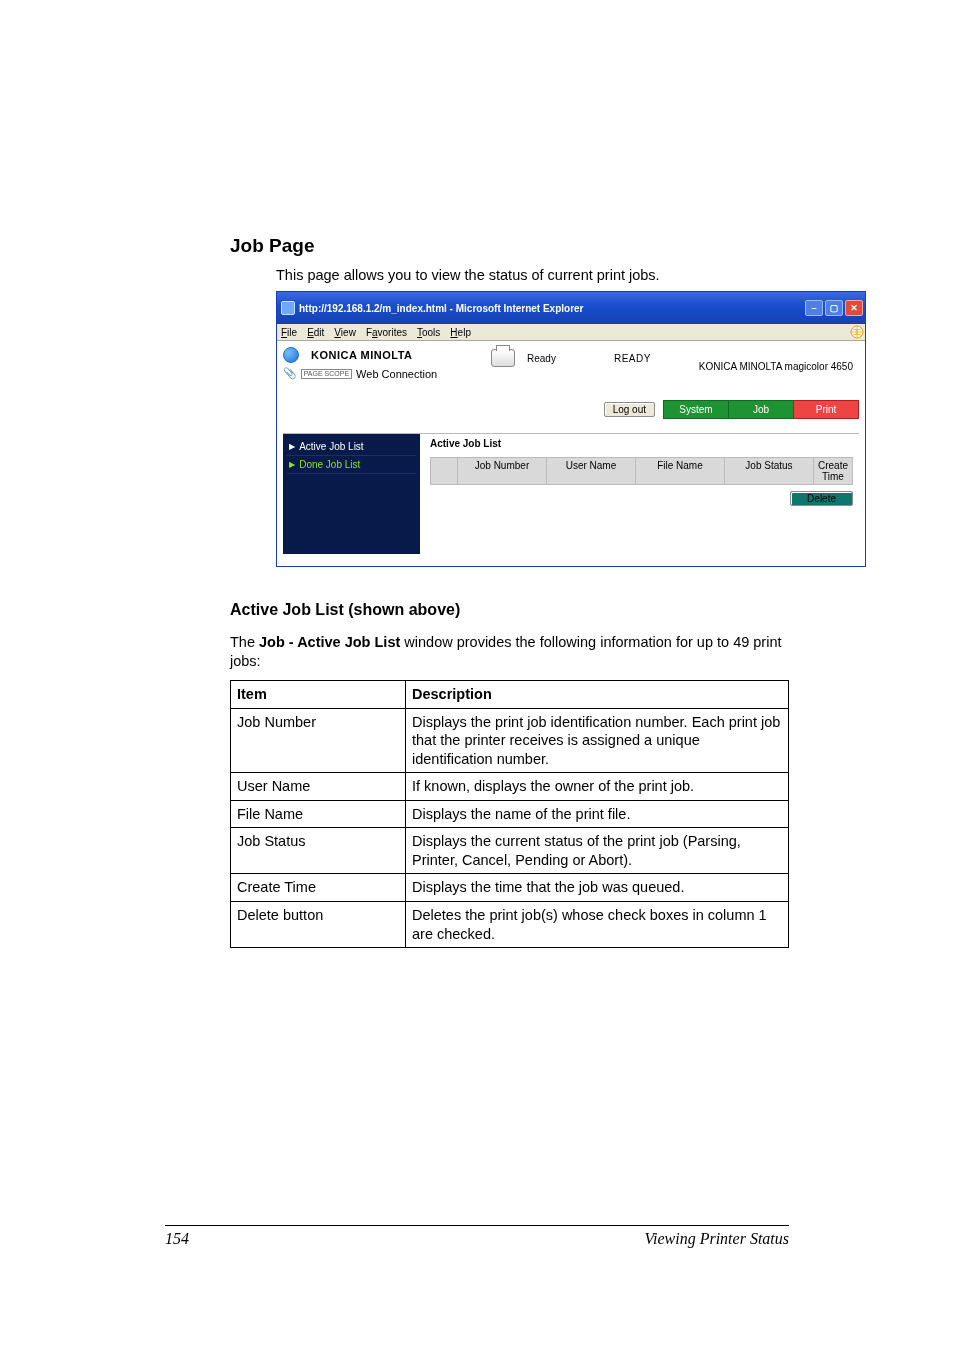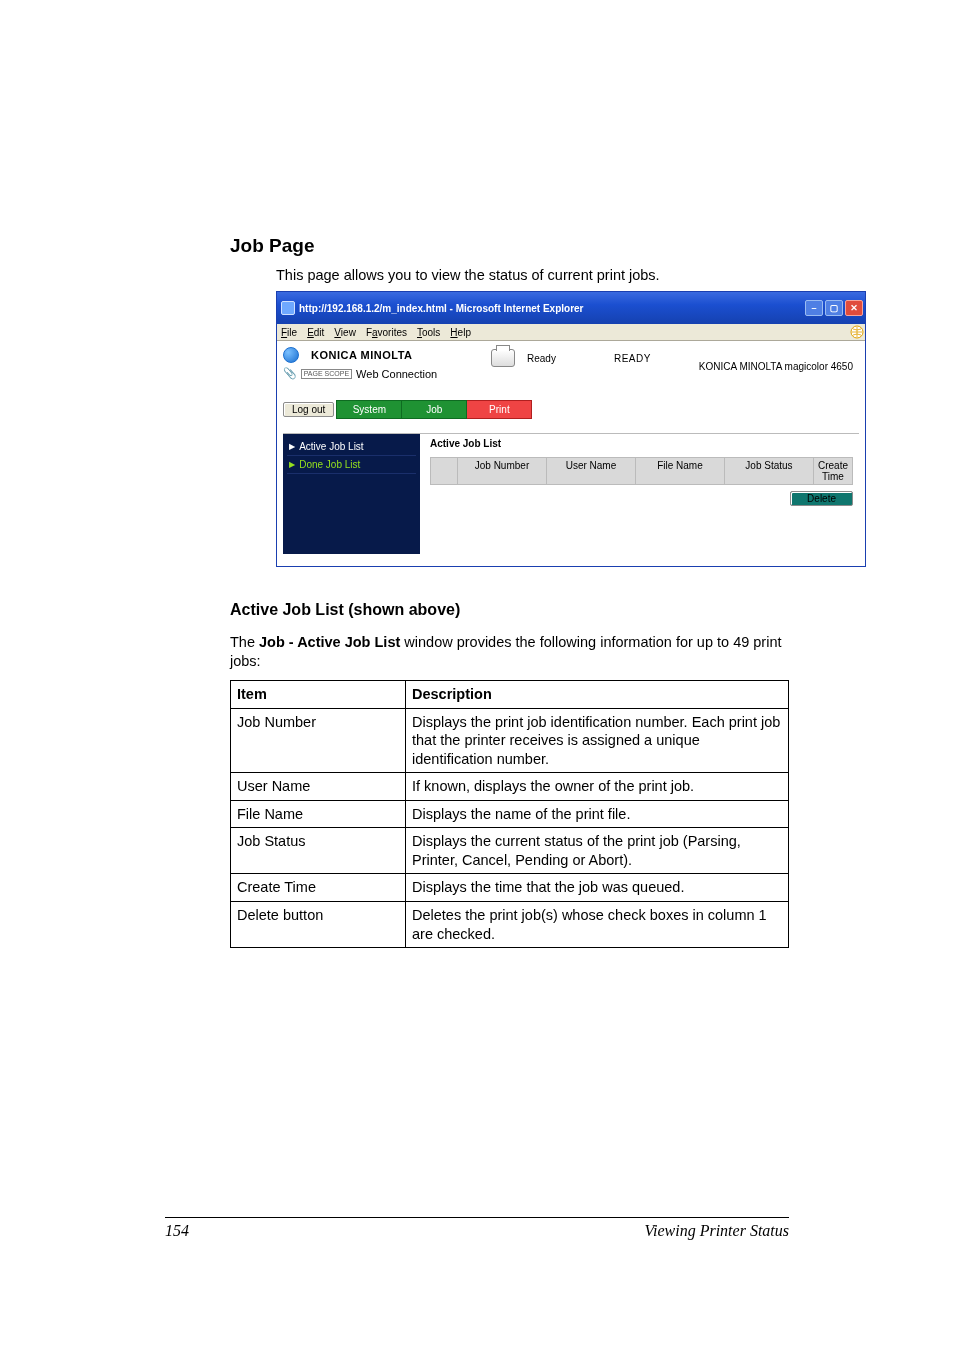--- a/index.html
+++ b/index.html
@@ -148,21 +148,21 @@
     font-size: 10px;
     letter-spacing: 0.5px;
   }
   .hdr-right {
     margin-left:auto;
     font-size:10px;
     padding-top: 14px;
     padding-right: 6px;
   }
 
-  .logout-row { display:flex; align-items:center; gap:2px; margin-bottom: 14px; }
+  .logout-row { display:flex; align-items:center; gap:8px; margin-bottom: 14px; justify-content: flex-end; }
   .logout-btn {
     font: 10px Tahoma, Arial;
     background: #ece9d8;
     border: 1px solid #8c8c8c;
     border-radius: 2px;
     padding: 1px 8px;
     box-shadow: inset 1px 1px 0 #fff;
   }
   .tabs { display:flex; }
   .tab {
@@ -254,21 +254,21 @@
     text-align: left;
     vertical-align: top;
     line-height: 1.28;
   }
   table.desc th { font-weight: bold; }
   table.desc col.c-item { width: 175px; }
 
   
   .footer {
     position: absolute;
-    bottom: 110px;
+    bottom: 102px;
     left: 165px;
     right: 165px;
     border-top: 1px solid #000;
     padding-top: 4px;
     display: flex;
     justify-content: space-between;
     font-style: italic;
     font-size: 16px;
     font-family: "Times New Roman", Times, serif;
   }

